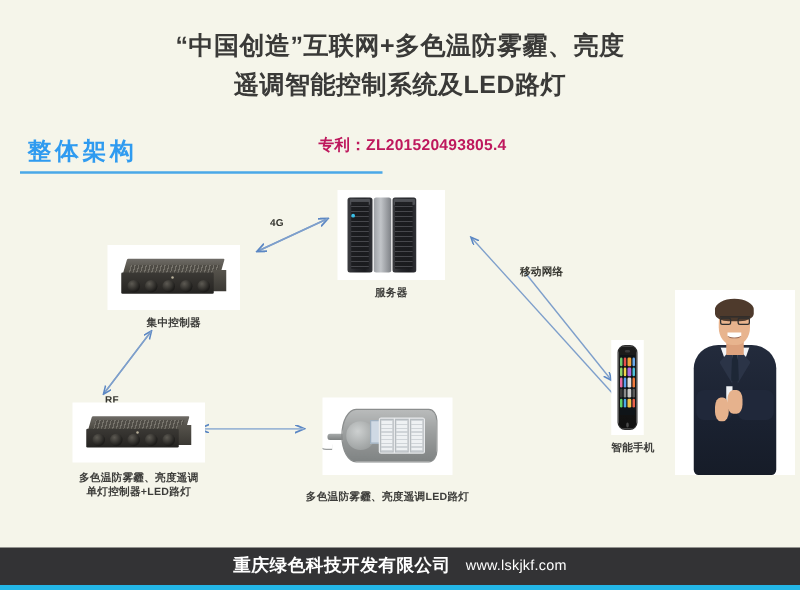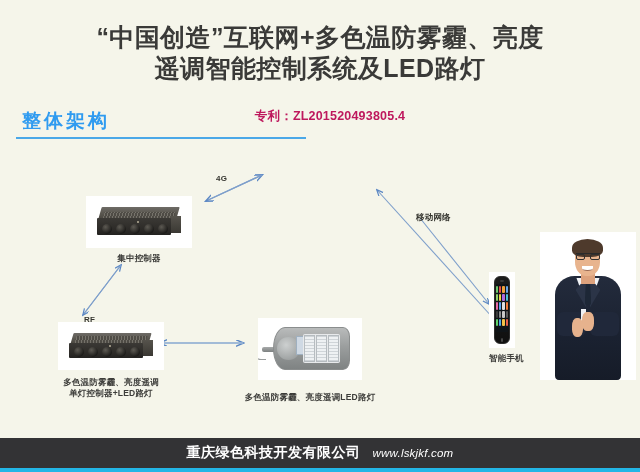--- a/index.html
+++ b/index.html
@@ -23,21 +23,21 @@
 
   
   .title-wrap {
     position: absolute;
     left: 0;
     top: 22px;
     width: 640px;
     text-align: center;
   }
   .title-line {
-    font-size: 25px;
+    font-size: 20px;
     font-weight: bold;
     color: #3a3a38;
     line-height: 31px;
     letter-spacing: 0.4px;
     white-space: nowrap;
   }
 
   
   .patent {
     position: absolute;
@@ -513,21 +513,20 @@
     font-size: 14px;
     font-weight: bold;
     color: #ffffff;
     letter-spacing: 0.5px;
   }
   .footer-url {
     margin-left: 12px;
     font-size: 11.5px;
     color: #ffffff;
     letter-spacing: 0.2px;
-    font-style: italic;
   }
 </style>
 </head>
 <body>
 
 <div id="slide">
 
   <div class="title-wrap">
     <div class="title-line">“中国创造”互联网+多色温防雾霾、亮度</div>
     <div class="title-line">遥调智能控制系统及LED路灯</div>
@@ -579,20 +578,37 @@
             <i></i>
             <i></i>
             <i></i>
             <i></i>
           </div>
       </div>
     </div>
     <div class="caption">集中控制器</div>
   </div>
 
+  <div class="node" style="left:270px; top:152px; width:86px;">
+    <div class="photo" style="height:72px;">
+      <div class="srv-group">
+        <div class="srv a">
+            <div class="srv-cap"></div>
+            <div class="srv-grill"></div>
+            <div class="srv-dot"></div>
+          </div>
+        <div class="srv b"></div>
+        <div class="srv c">
+            <div class="srv-cap"></div>
+            <div class="srv-grill"></div>
+          </div>
+      </div>
+    </div>
+    <div class="caption">服务器</div>
+  </div>
 
   <div class="node" style="left:489px; top:272px; width:26px;">
     <div class="photo" style="height:76px;">
       <div class="phone-body">
         <div class="phone-speaker"></div>
         <div class="phone-screen">
           <div class="phone-icons">
             <i style="background:#6ec96e"></i>
               <i style="background:#e84d4d"></i>
               <i style="background:#f0a23c"></i>

